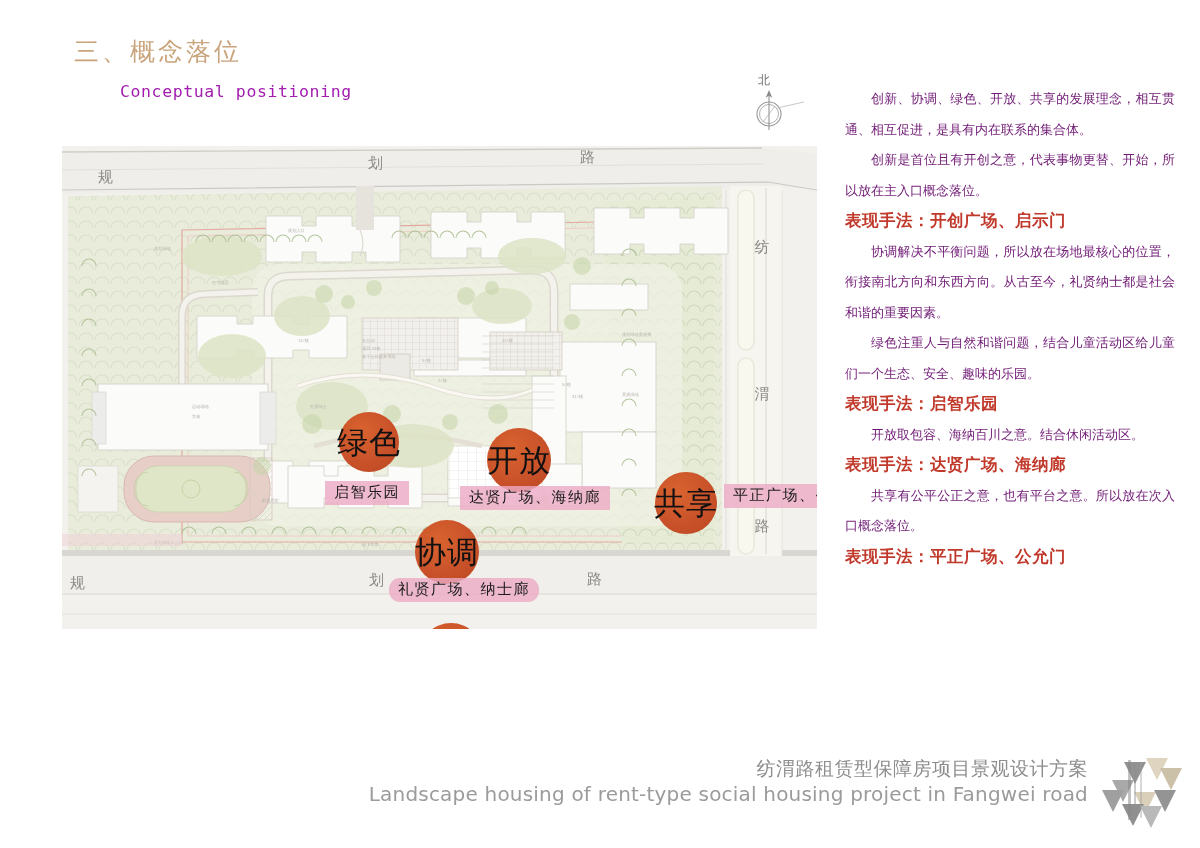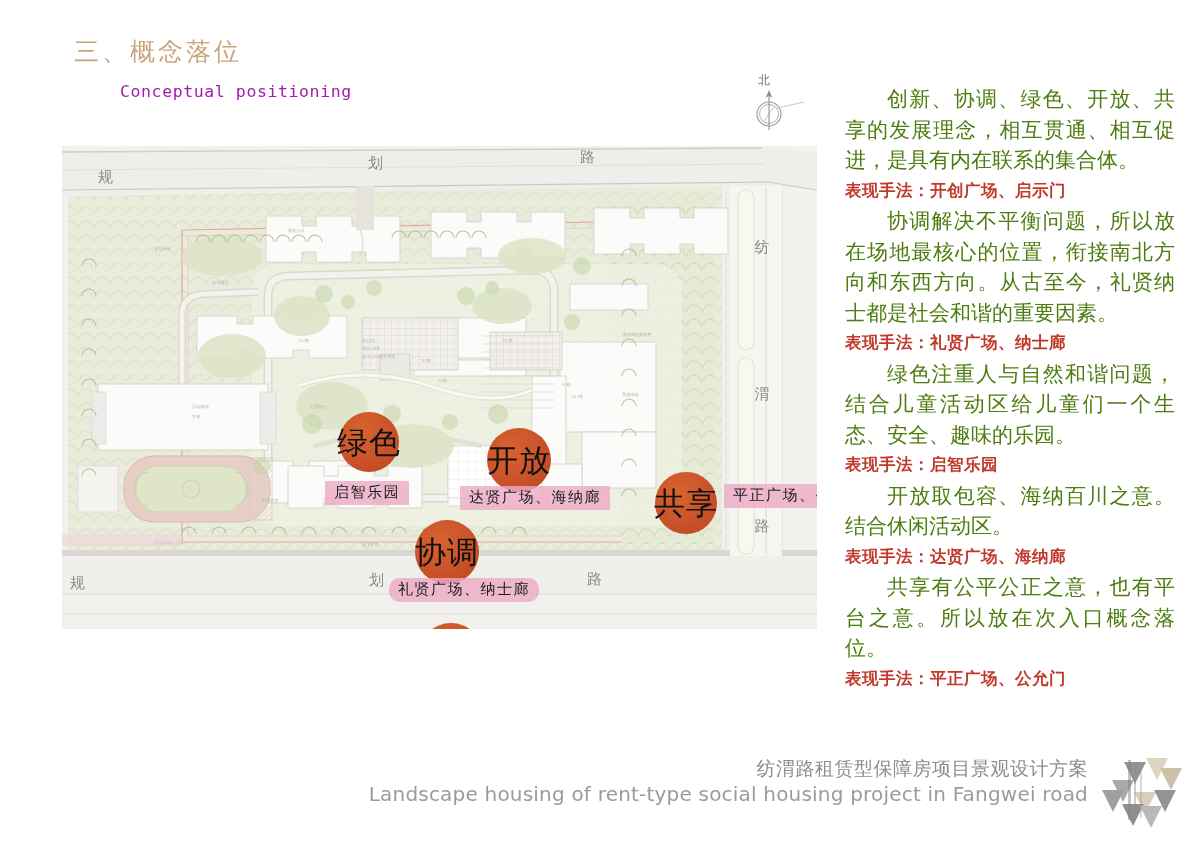--- a/index.html
+++ b/index.html
@@ -94,23 +94,23 @@
     font-family: "DejaVu Serif", "Liberation Serif", serif;
   }
 
   
   #text-column {
     position: absolute;
     left: 845px; top: 84px;
     width: 330px;
   }
   .para {
-    font-size: 21px;
+    font-size: 13px;
     line-height: 30.5px;
-    color: #4d7c0f;
+    color: #701a75;
     text-align: justify;
     text-align-last: left;
     text-indent: 2em;
     font-family: "DejaVu Sans", "Liberation Sans", sans-serif;
     margin: 0;
   }
   .method {
     font-size: 16.5px;
     line-height: 30.5px;
     color: #c0392b;
@@ -373,23 +373,23 @@
 
   <div class="map-tag" style="left:263px; top:335px;">启智乐园</div>
   <div class="map-tag" style="left:398px; top:340px;">达贤广场、海纳廊</div>
   <div class="map-tag" style="left:662px; top:338px;">平正广场、公允门</div>
   <div class="map-tag" style="left:327px; top:432px;border-radius:11px;">礼贤广场、纳士廊</div>
 
 </div>
 
 <div id="text-column">
   <p class="para">创新、协调、绿色、开放、共享的发展理念，相互贯通、相互促进，是具有内在联系的集合体。</p>
+  <p class="para">创新是首位且有开创之意，代表事物更替、开始，所以放在主入口概念落位。</p>
   <p class="method">表现手法：开创广场、启示门</p>
   <p class="para">协调解决不平衡问题，所以放在场地最核心的位置，衔接南北方向和东西方向。从古至今，礼贤纳士都是社会和谐的重要因素。</p>
-  <p class="method">表现手法：礼贤广场、纳士廊</p>
   <p class="para">绿色注重人与自然和谐问题，结合儿童活动区给儿童们一个生态、安全、趣味的乐园。</p>
   <p class="method">表现手法：启智乐园</p>
   <p class="para">开放取包容、海纳百川之意。结合休闲活动区。</p>
   <p class="method">表现手法：达贤广场、海纳廊</p>
   <p class="para">共享有公平公正之意，也有平台之意。所以放在次入口概念落位。</p>
   <p class="method">表现手法：平正广场、公允门</p>
 </div>
 
 <div id="footer">
   <div id="footer-cn">纺渭路租赁型保障房项目景观设计方案</div>

